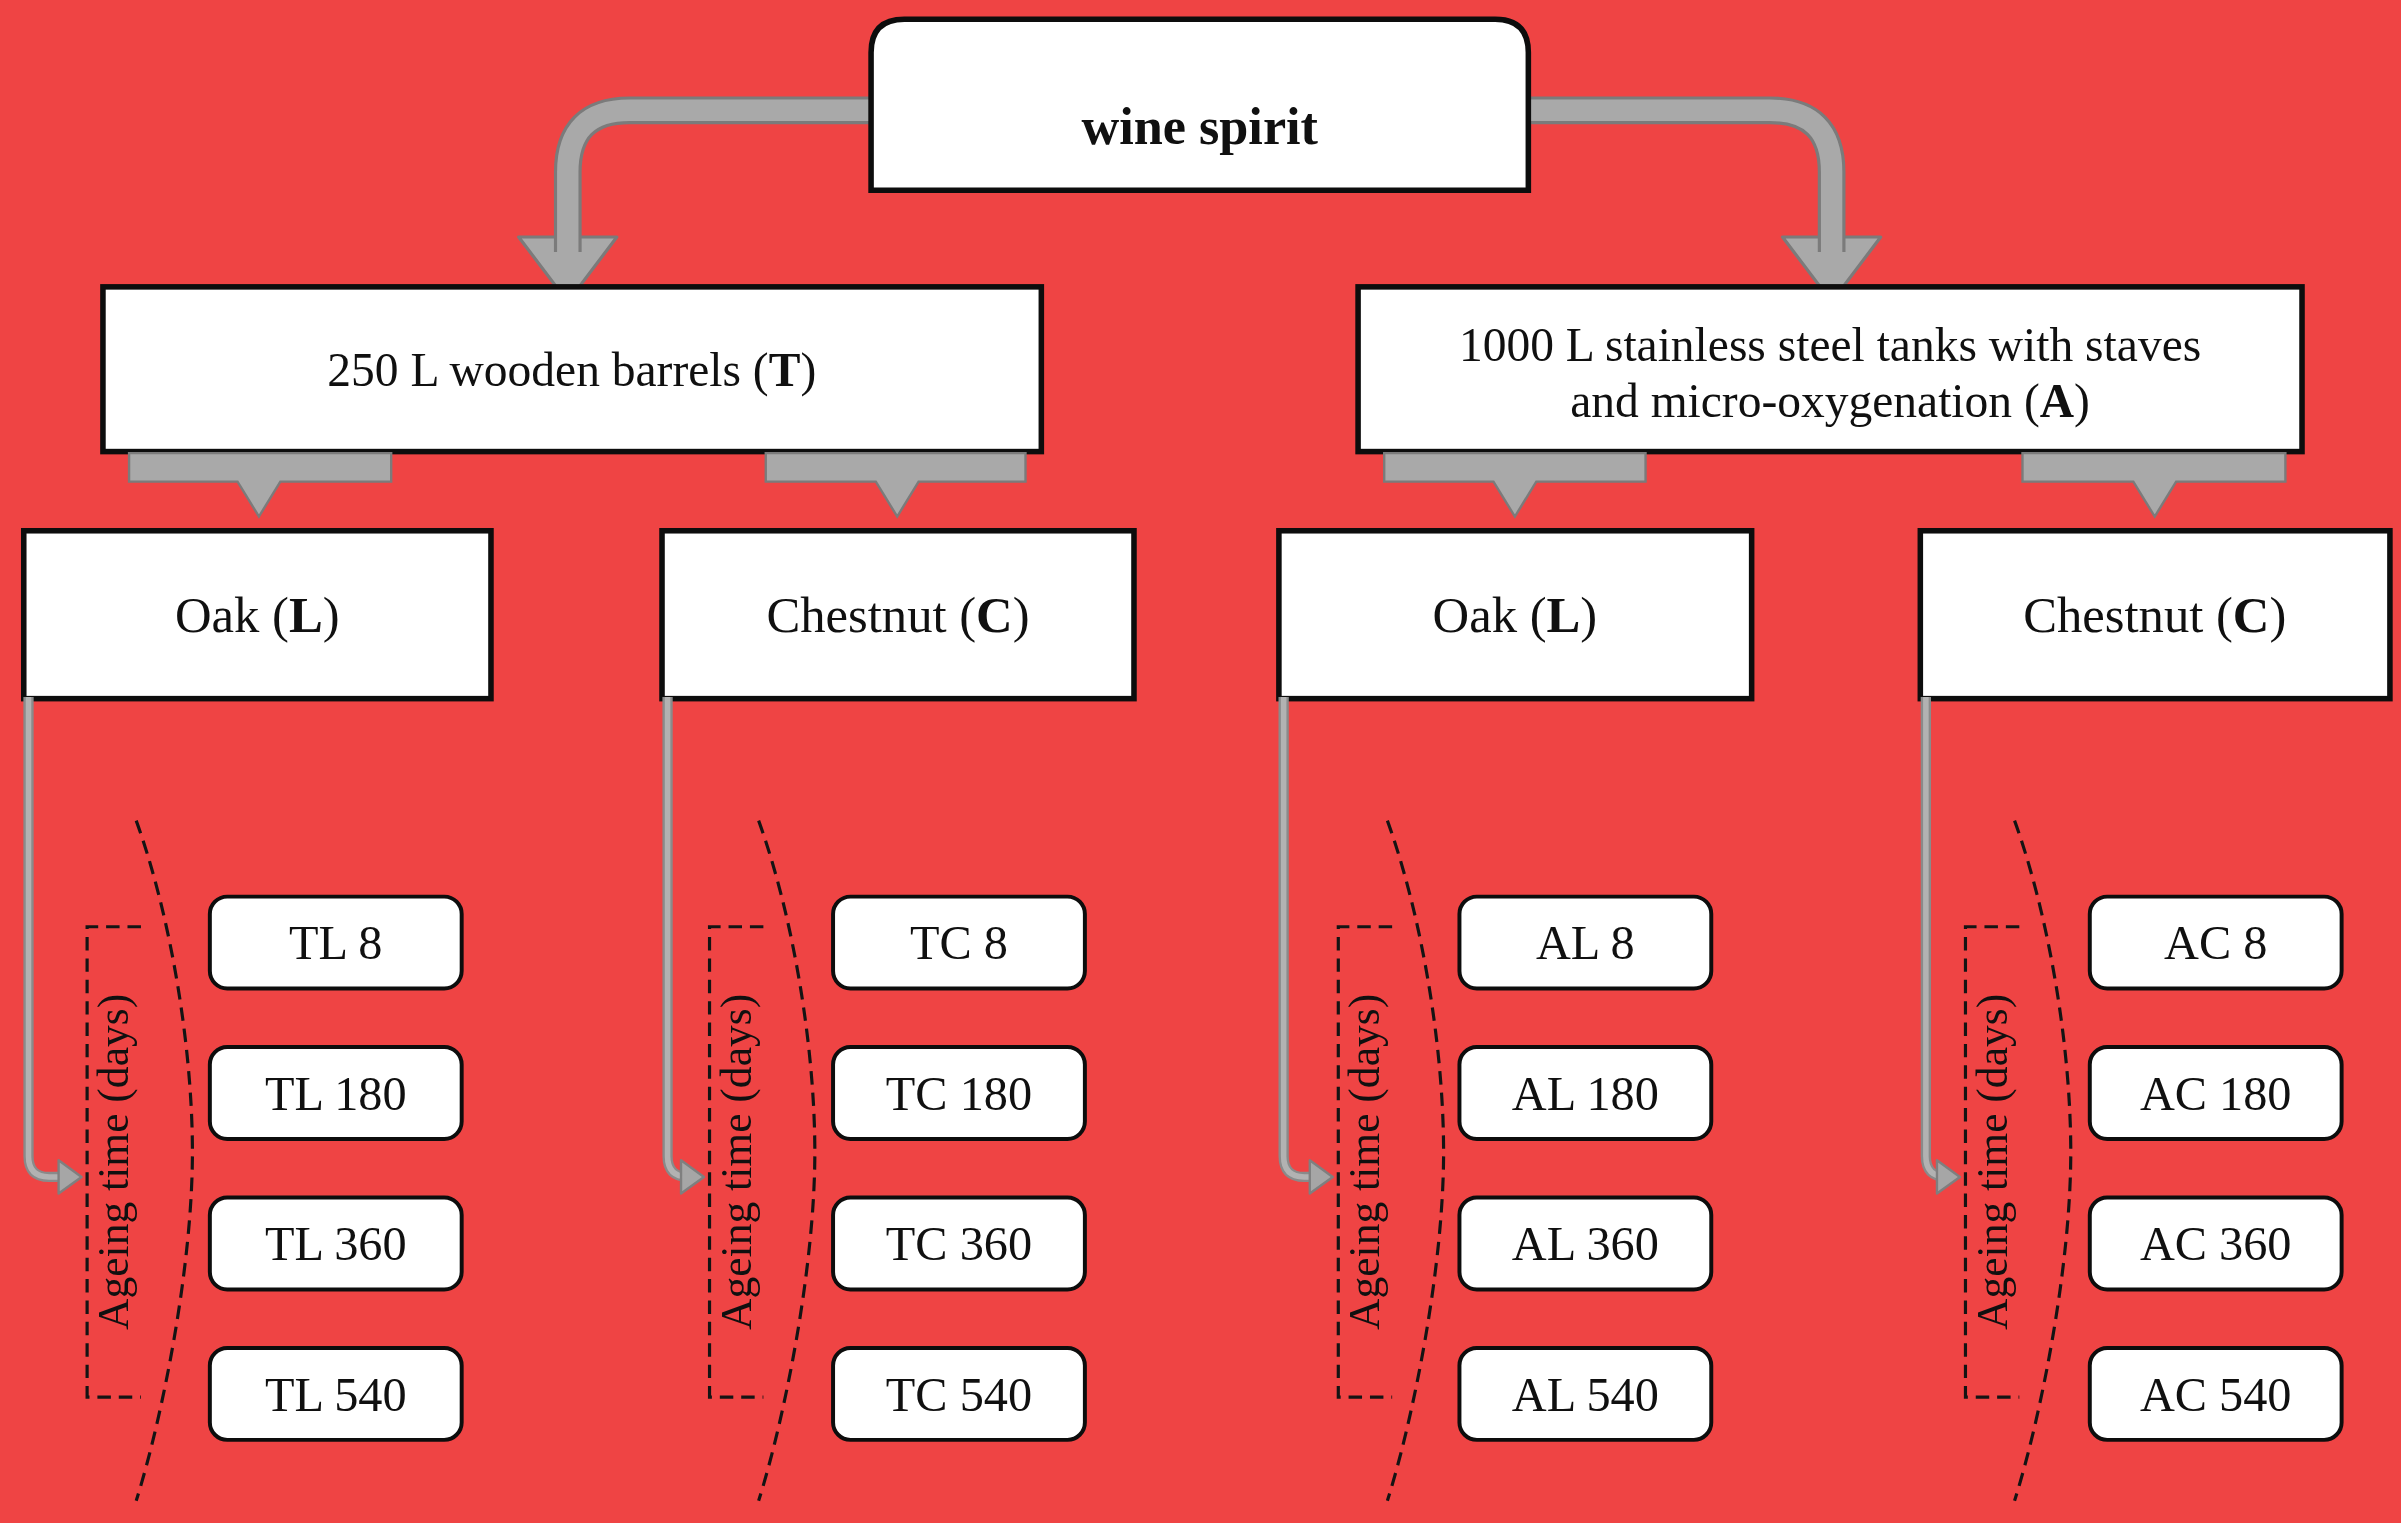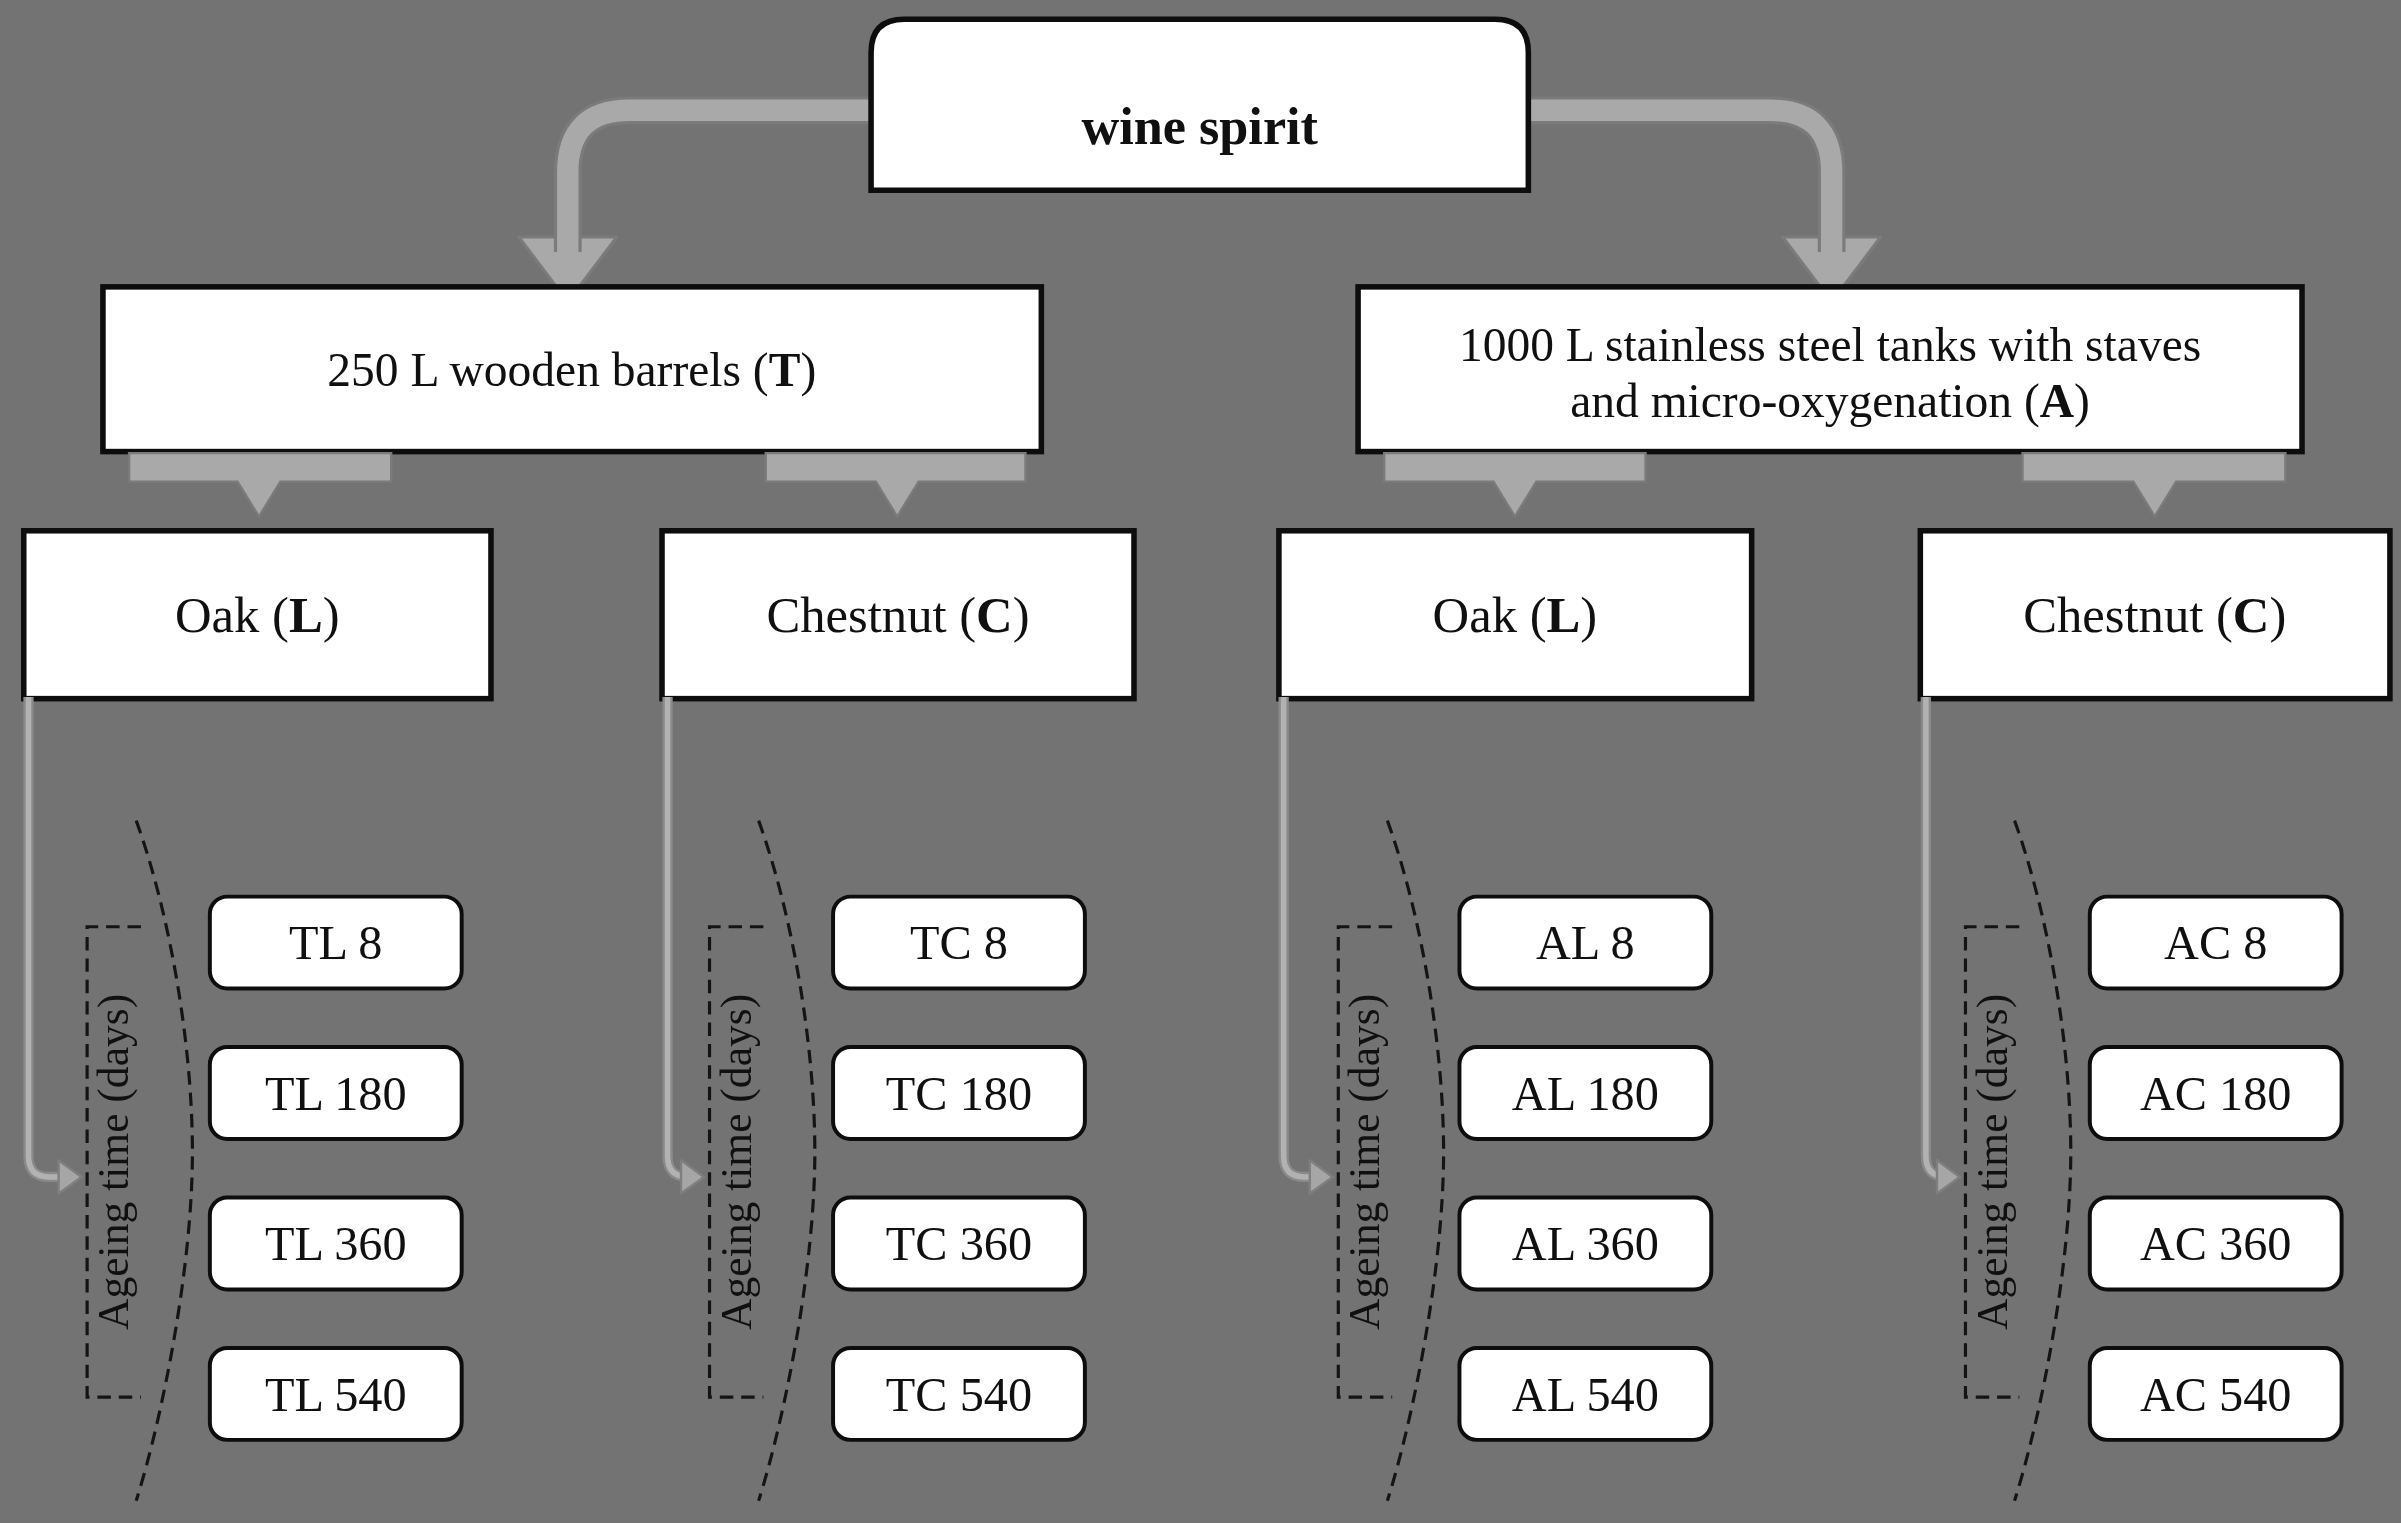--- a/index.html
+++ b/index.html
@@ -1,16 +1,16 @@
 <!DOCTYPE html>
 <html style="font-size:12.7px"><head>
 <meta charset="utf-8">
 <style>
   html,body{margin:0;padding:0;background:#ffffff;}
-  .stage{position:relative;width:2401px;height:1524px;background:#737373;overflow:hidden;}
+  .stage{position:relative;width:2401px;height:1524px;background:#ef4444;overflow:hidden;}
   svg{position:absolute;left:0;top:0;}
   text{font-family:"Liberation Serif","DejaVu Serif",serif;fill:#101010;}
   .t-wine{font-size:66px;font-weight:700;}
   .t-branch{font-size:60px;}
   .t-wood{font-size:64px;}
   .t-sample{font-size:61px;}
   .t-ageing{font-size:55px;}
   .b{font-weight:700;}
   .boxline{fill:#ffffff;stroke:#0d0d0d;stroke-width:7;}
   .samplebox{fill:#ffffff;stroke:#0d0d0d;stroke-width:5;}

